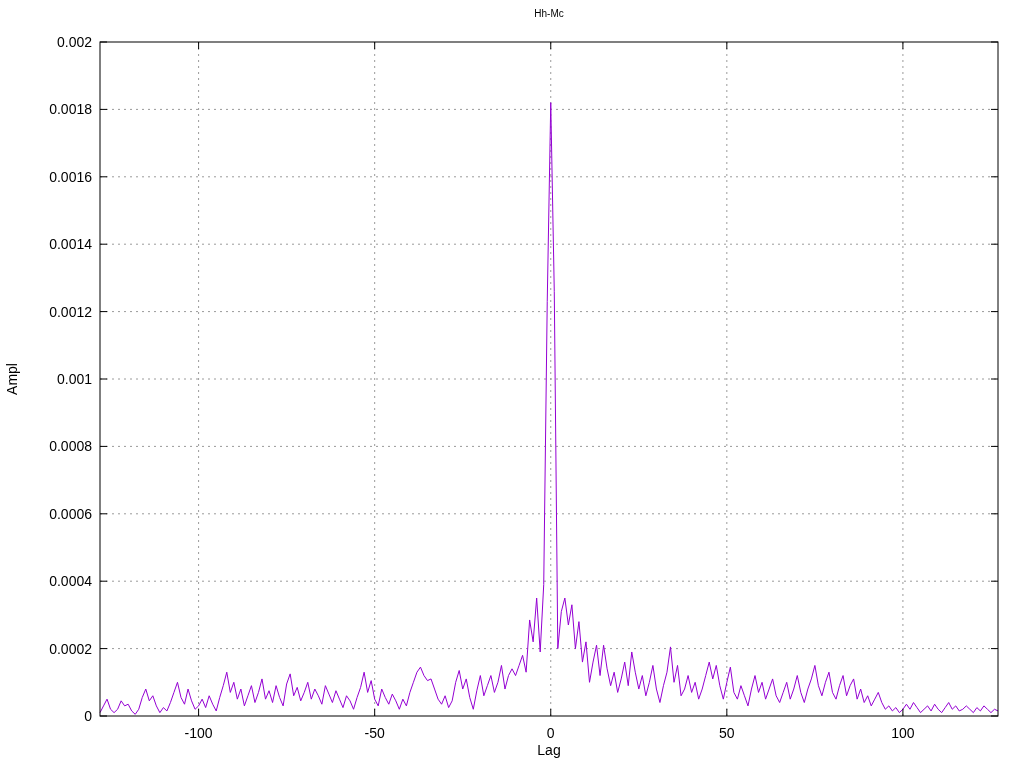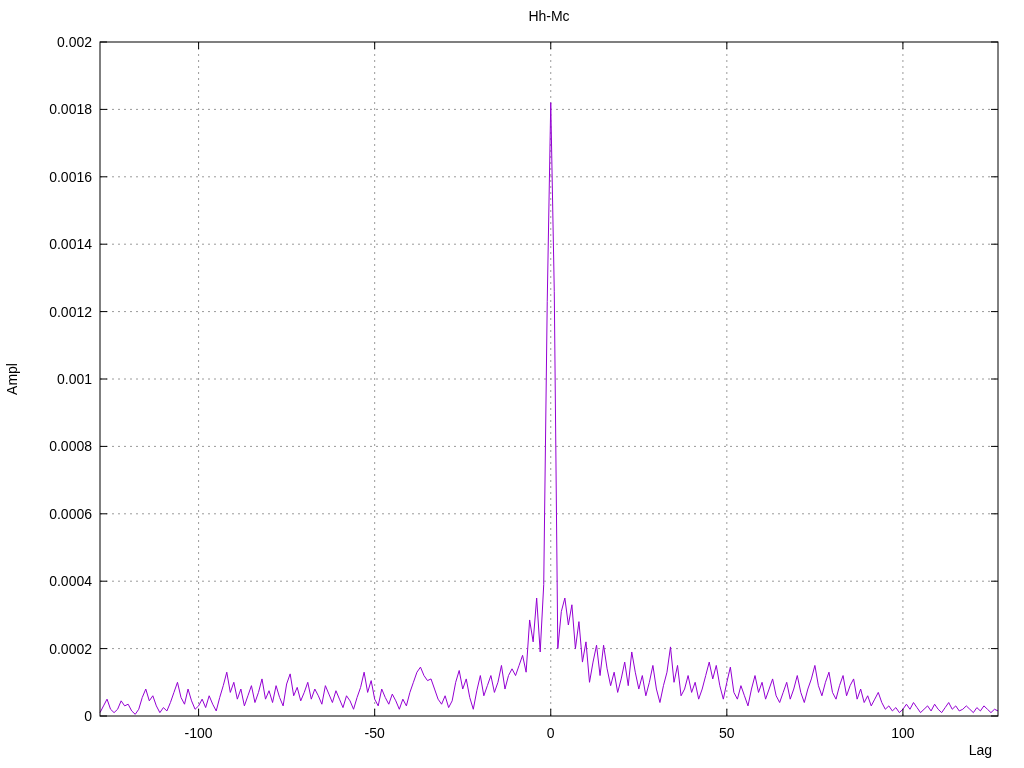--- a/index.html
+++ b/index.html
@@ -16,29 +16,29 @@
     width: 1024px;
     height: 768px;
     background: #ffffff;
   }
   .chart-title {
     position: absolute;
     left: 100px;
     width: 898px;
     top: 8px;
     text-align: center;
-    font-size: 14px;
+    font-size: 10px;
     color: #000000;
   }
   .xlabel {
     position: absolute;
-    left: 94px;
+    left: 100px;
     width: 898px;
     top: 742px;
-    text-align: right;
+    text-align: center;
     font-size: 14px;
     color: #000000;
   }
   .ylabel {
     position: absolute;
     left: 0px;
     top: 379px;
     width: 0px;
     height: 0px;
     overflow: visible;

